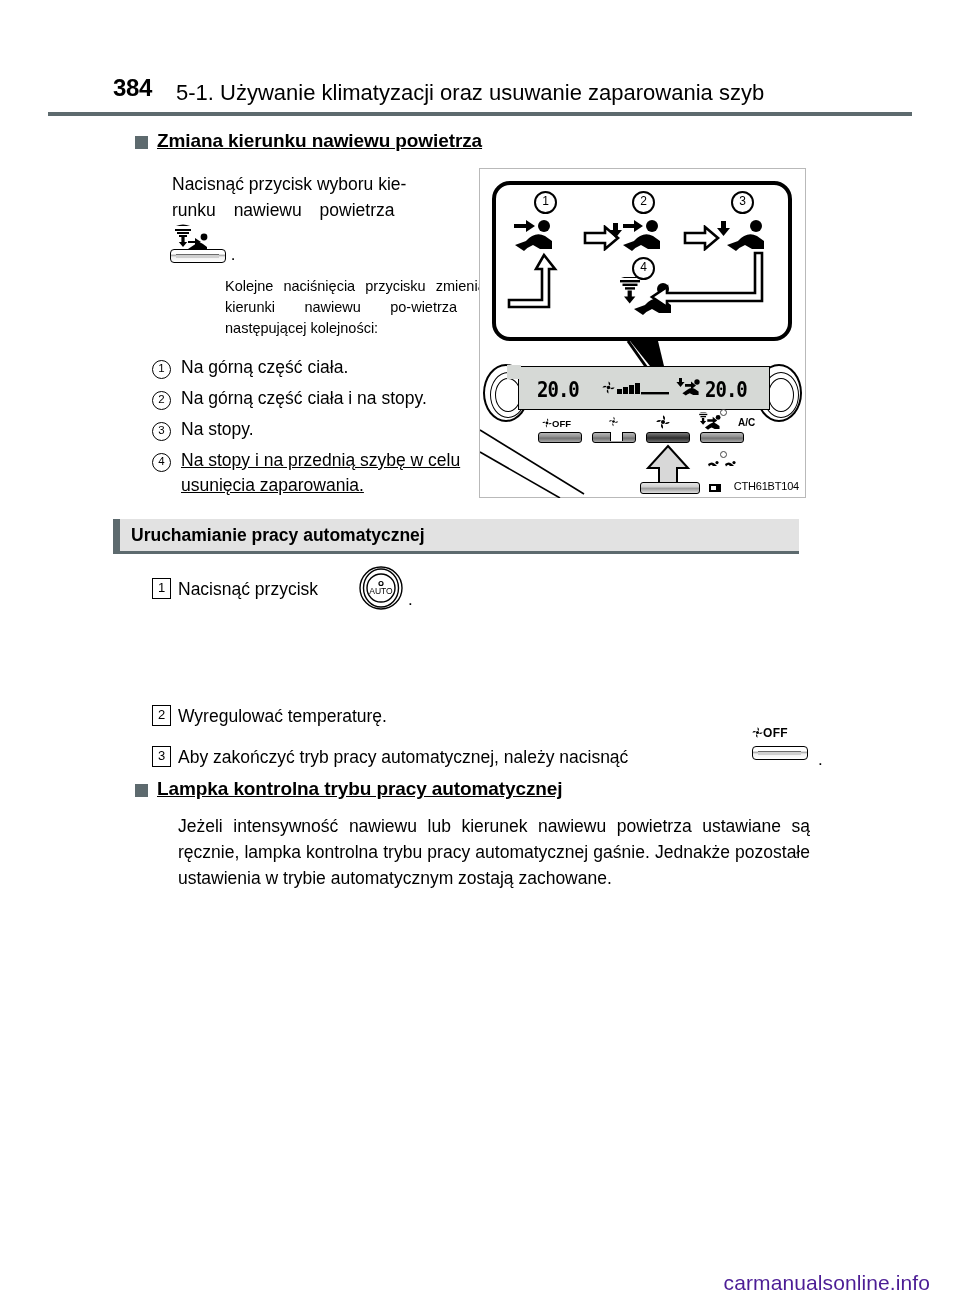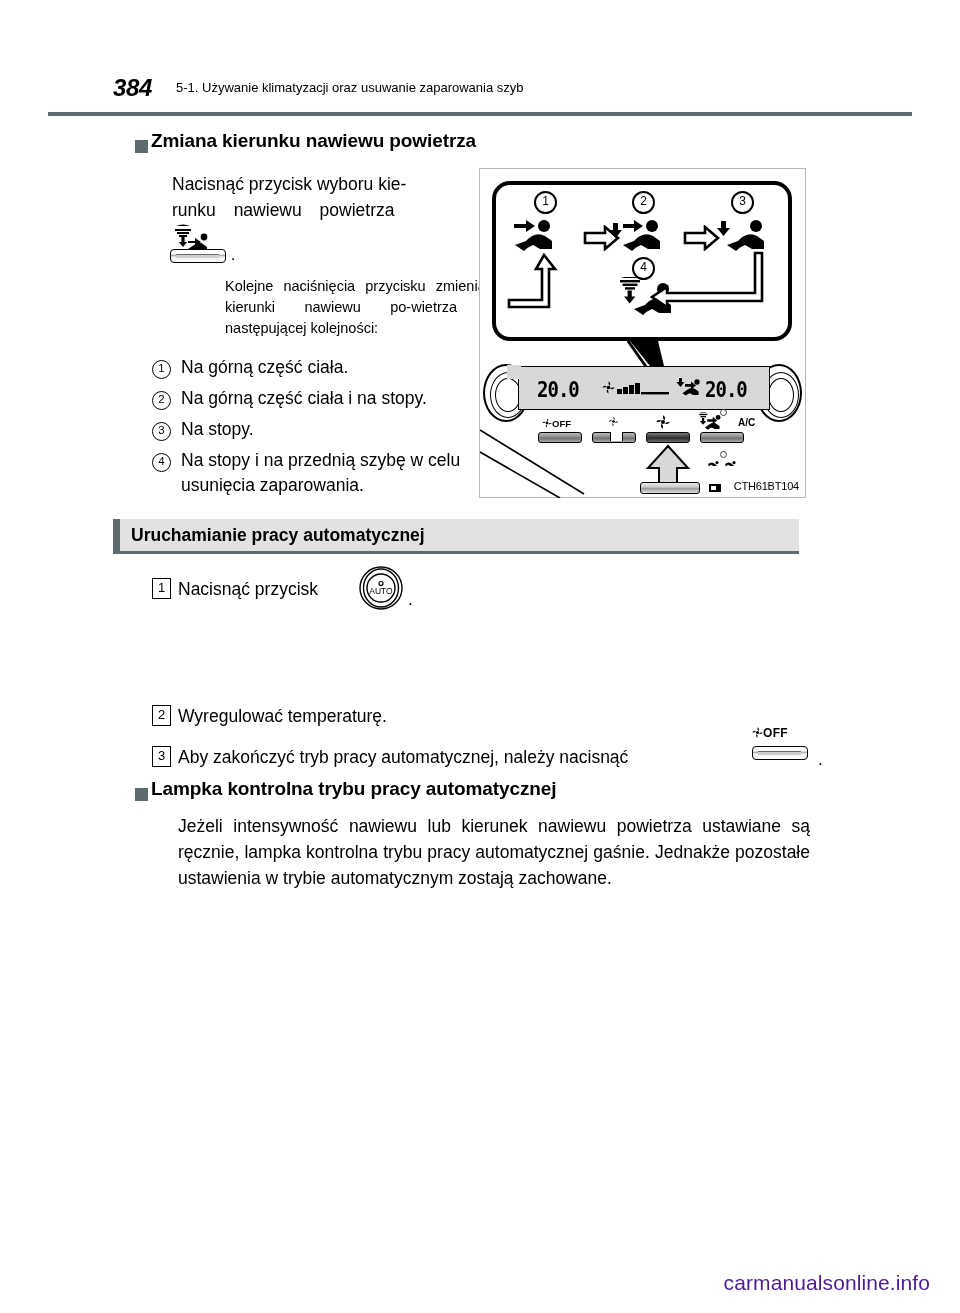--- a/index.html
+++ b/index.html
@@ -7,34 +7,34 @@
     width:960px;height:1313px;
     background:#ffffff;
     font-family:"Liberation Sans", sans-serif;
     color:#000;
     position:relative;
     overflow:hidden;
   }
   .page{position:relative;width:960px;height:1313px;}
   .page-num{
     position:absolute;left:113px;top:74px;
-    font-size:24px;font-weight:bold;letter-spacing:-0.3px;font-style:italic;
+    font-size:24px;font-weight:bold;letter-spacing:-0.3px;
   }
   .header-title{
     position:absolute;left:176px;top:80px;
-    font-size:13px;font-weight:normal;
+    font-size:22px;font-weight:normal;
   }
   .header-rule{
     position:absolute;left:48px;top:112px;width:864px;height:4px;
     background:#5d6a6e;
   }
 
   
   .sq-head{
-    position:absolute;display:flex;align-items:flex-end;gap:3px;
+    position:absolute;display:flex;align-items:center;gap:9px;text-decoration:underline;
   }
   .sq{
     width:13px;height:13px;background:#5d6a6e;display:inline-block;
     flex:none;position:relative;top:1px;
   }
   .sq-head .txt{font-size:19px;font-weight:bold;letter-spacing:-0.1px;}
 
   
   .para{
     position:absolute;font-size:17.5px;line-height:26px;
@@ -195,21 +195,21 @@
     <div class="numrow">
       <span class="circ">2</span>
       <span class="ntxt">Na górną część ciała i na stopy.</span>
     </div>
     <div class="numrow">
       <span class="circ">3</span>
       <span class="ntxt">Na stopy.</span>
     </div>
     <div class="numrow">
       <span class="circ">4</span>
-      <span class="ntxt" style="display:block;width:300px;">Na stopy i na przednią szybę w celu usunięcia zaparowania.</span>
+      <span class="ntxt" style="display:block;width:300px;text-decoration:underline;">Na stopy i na przednią szybę w celu usunięcia zaparowania.</span>
     </div>
   </div>
 
   <div class="illus">
 
     <div class="flowbox"></div>
 
     <span class="cnum" style="left:54px;top:22px;">1</span>
     <span class="cnum" style="left:152px;top:22px;">2</span>
     <span class="cnum" style="left:251px;top:22px;">3</span>

